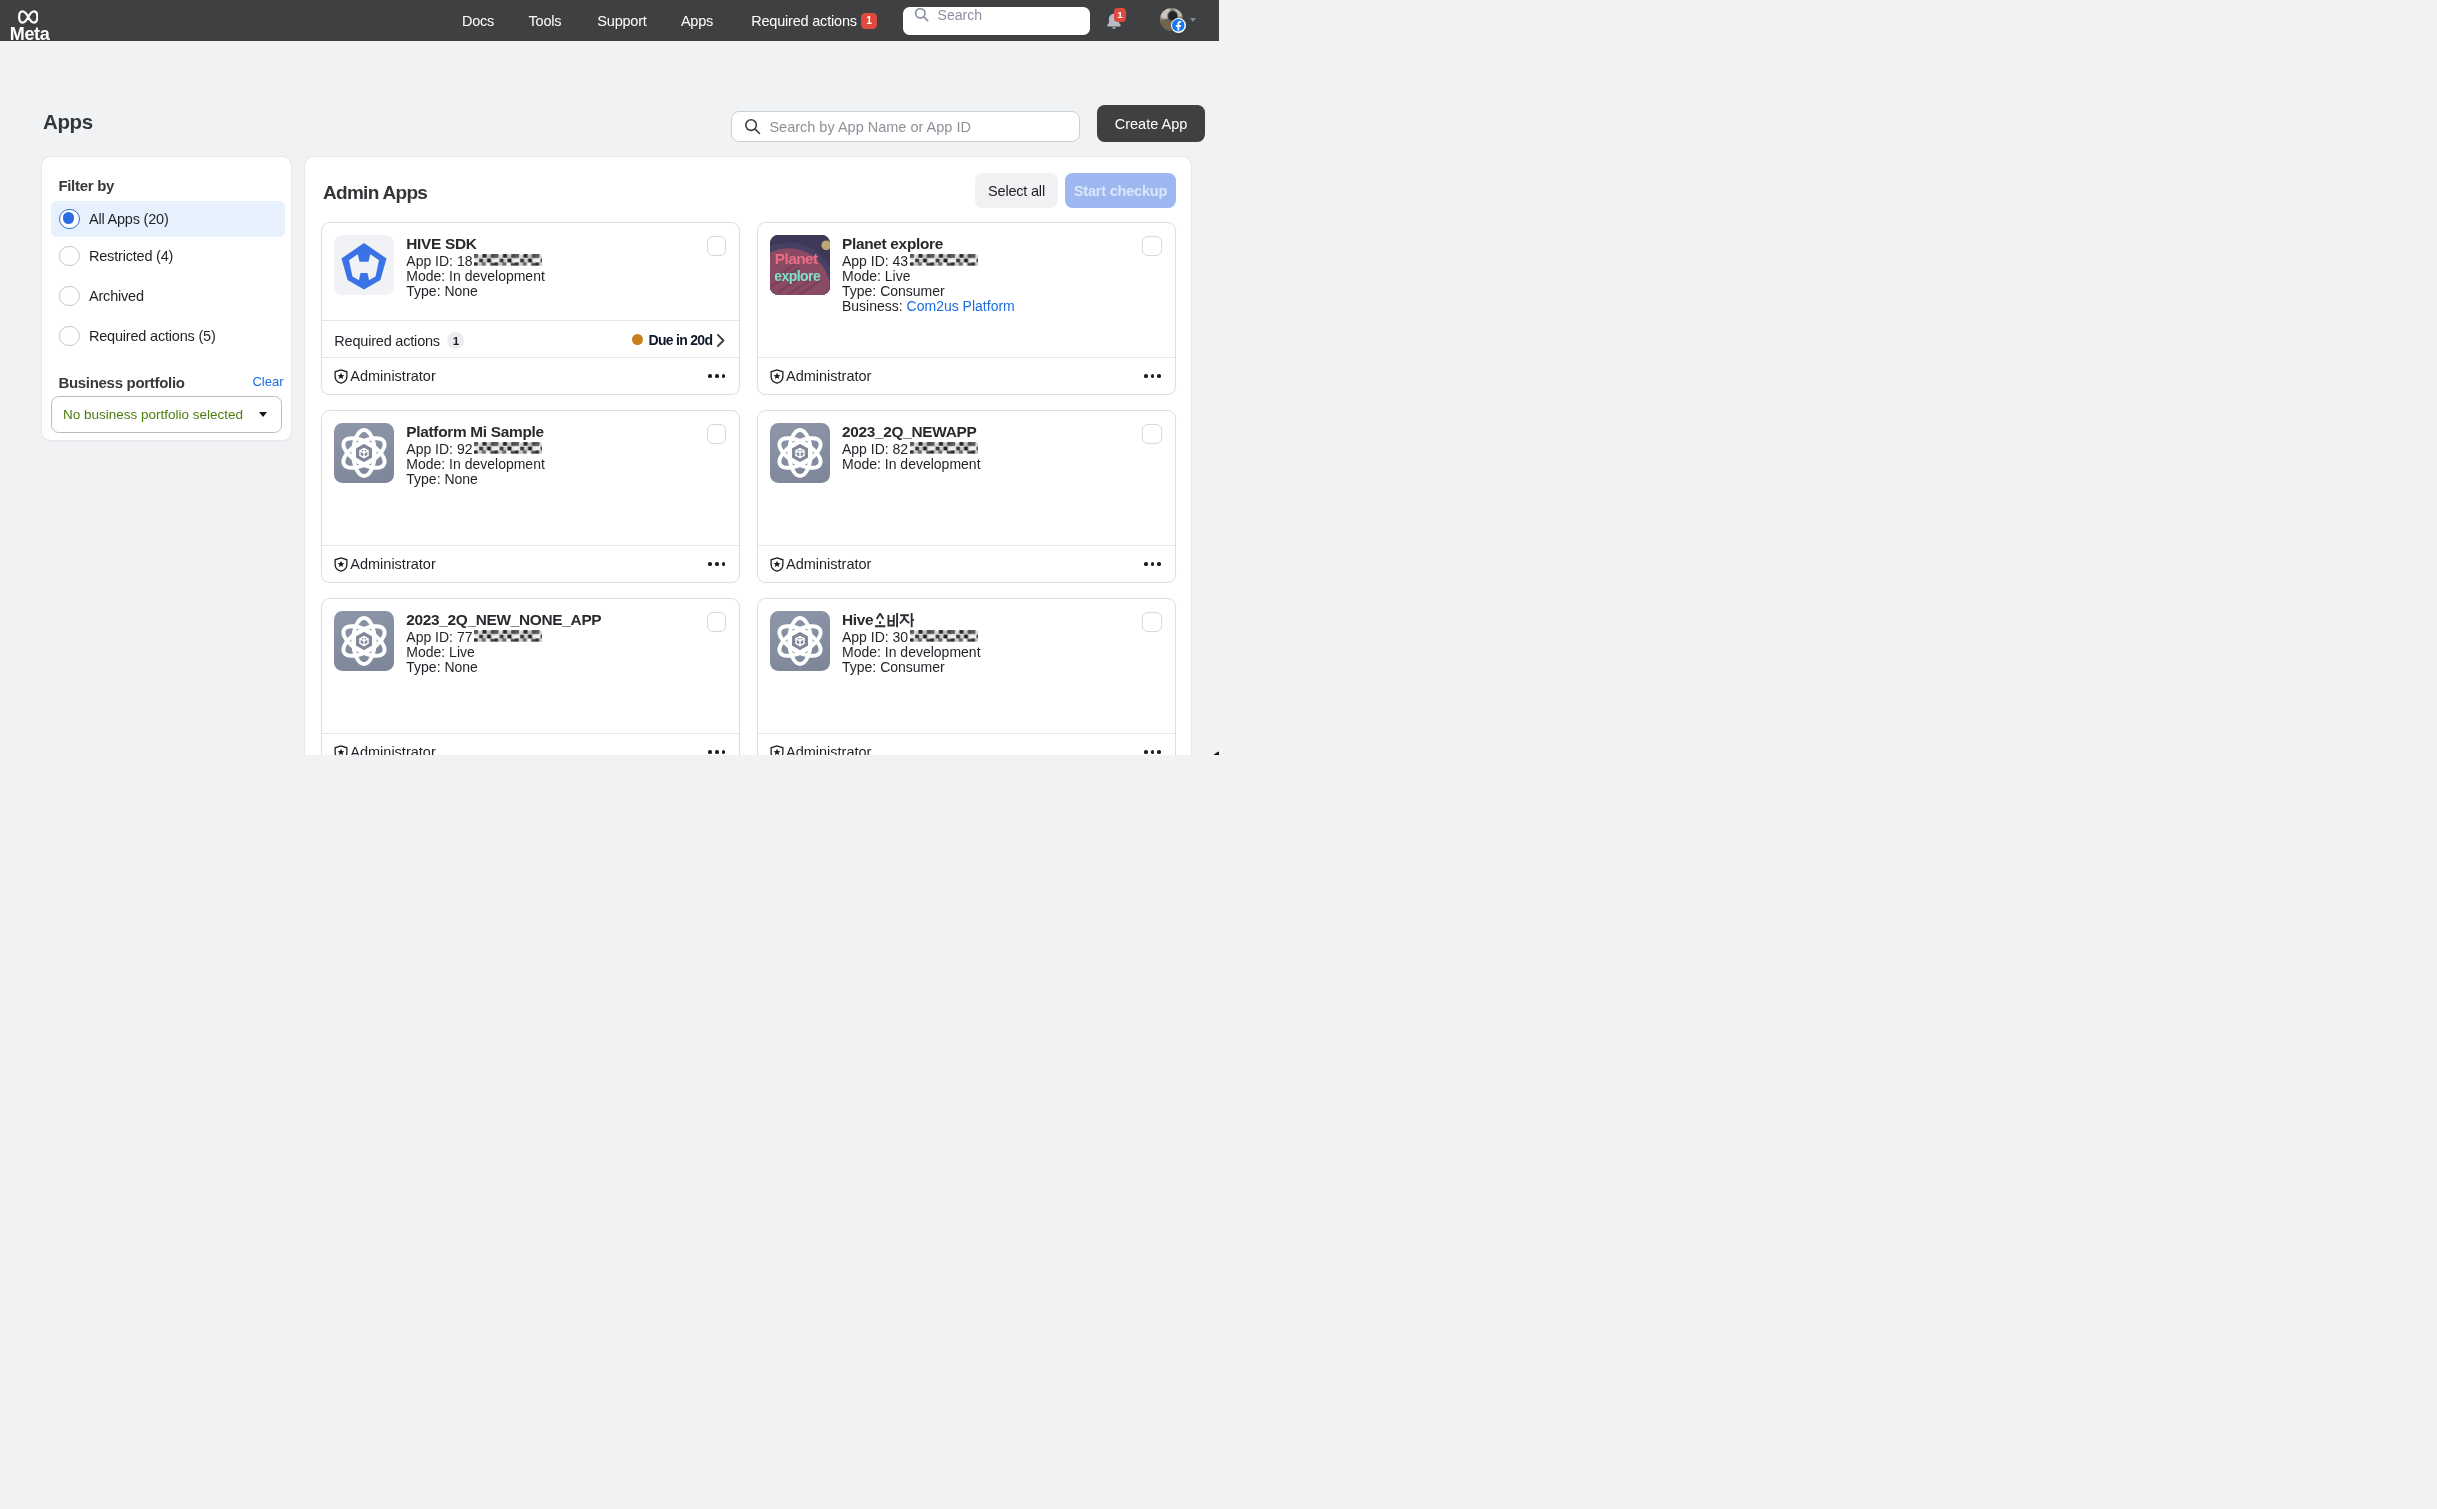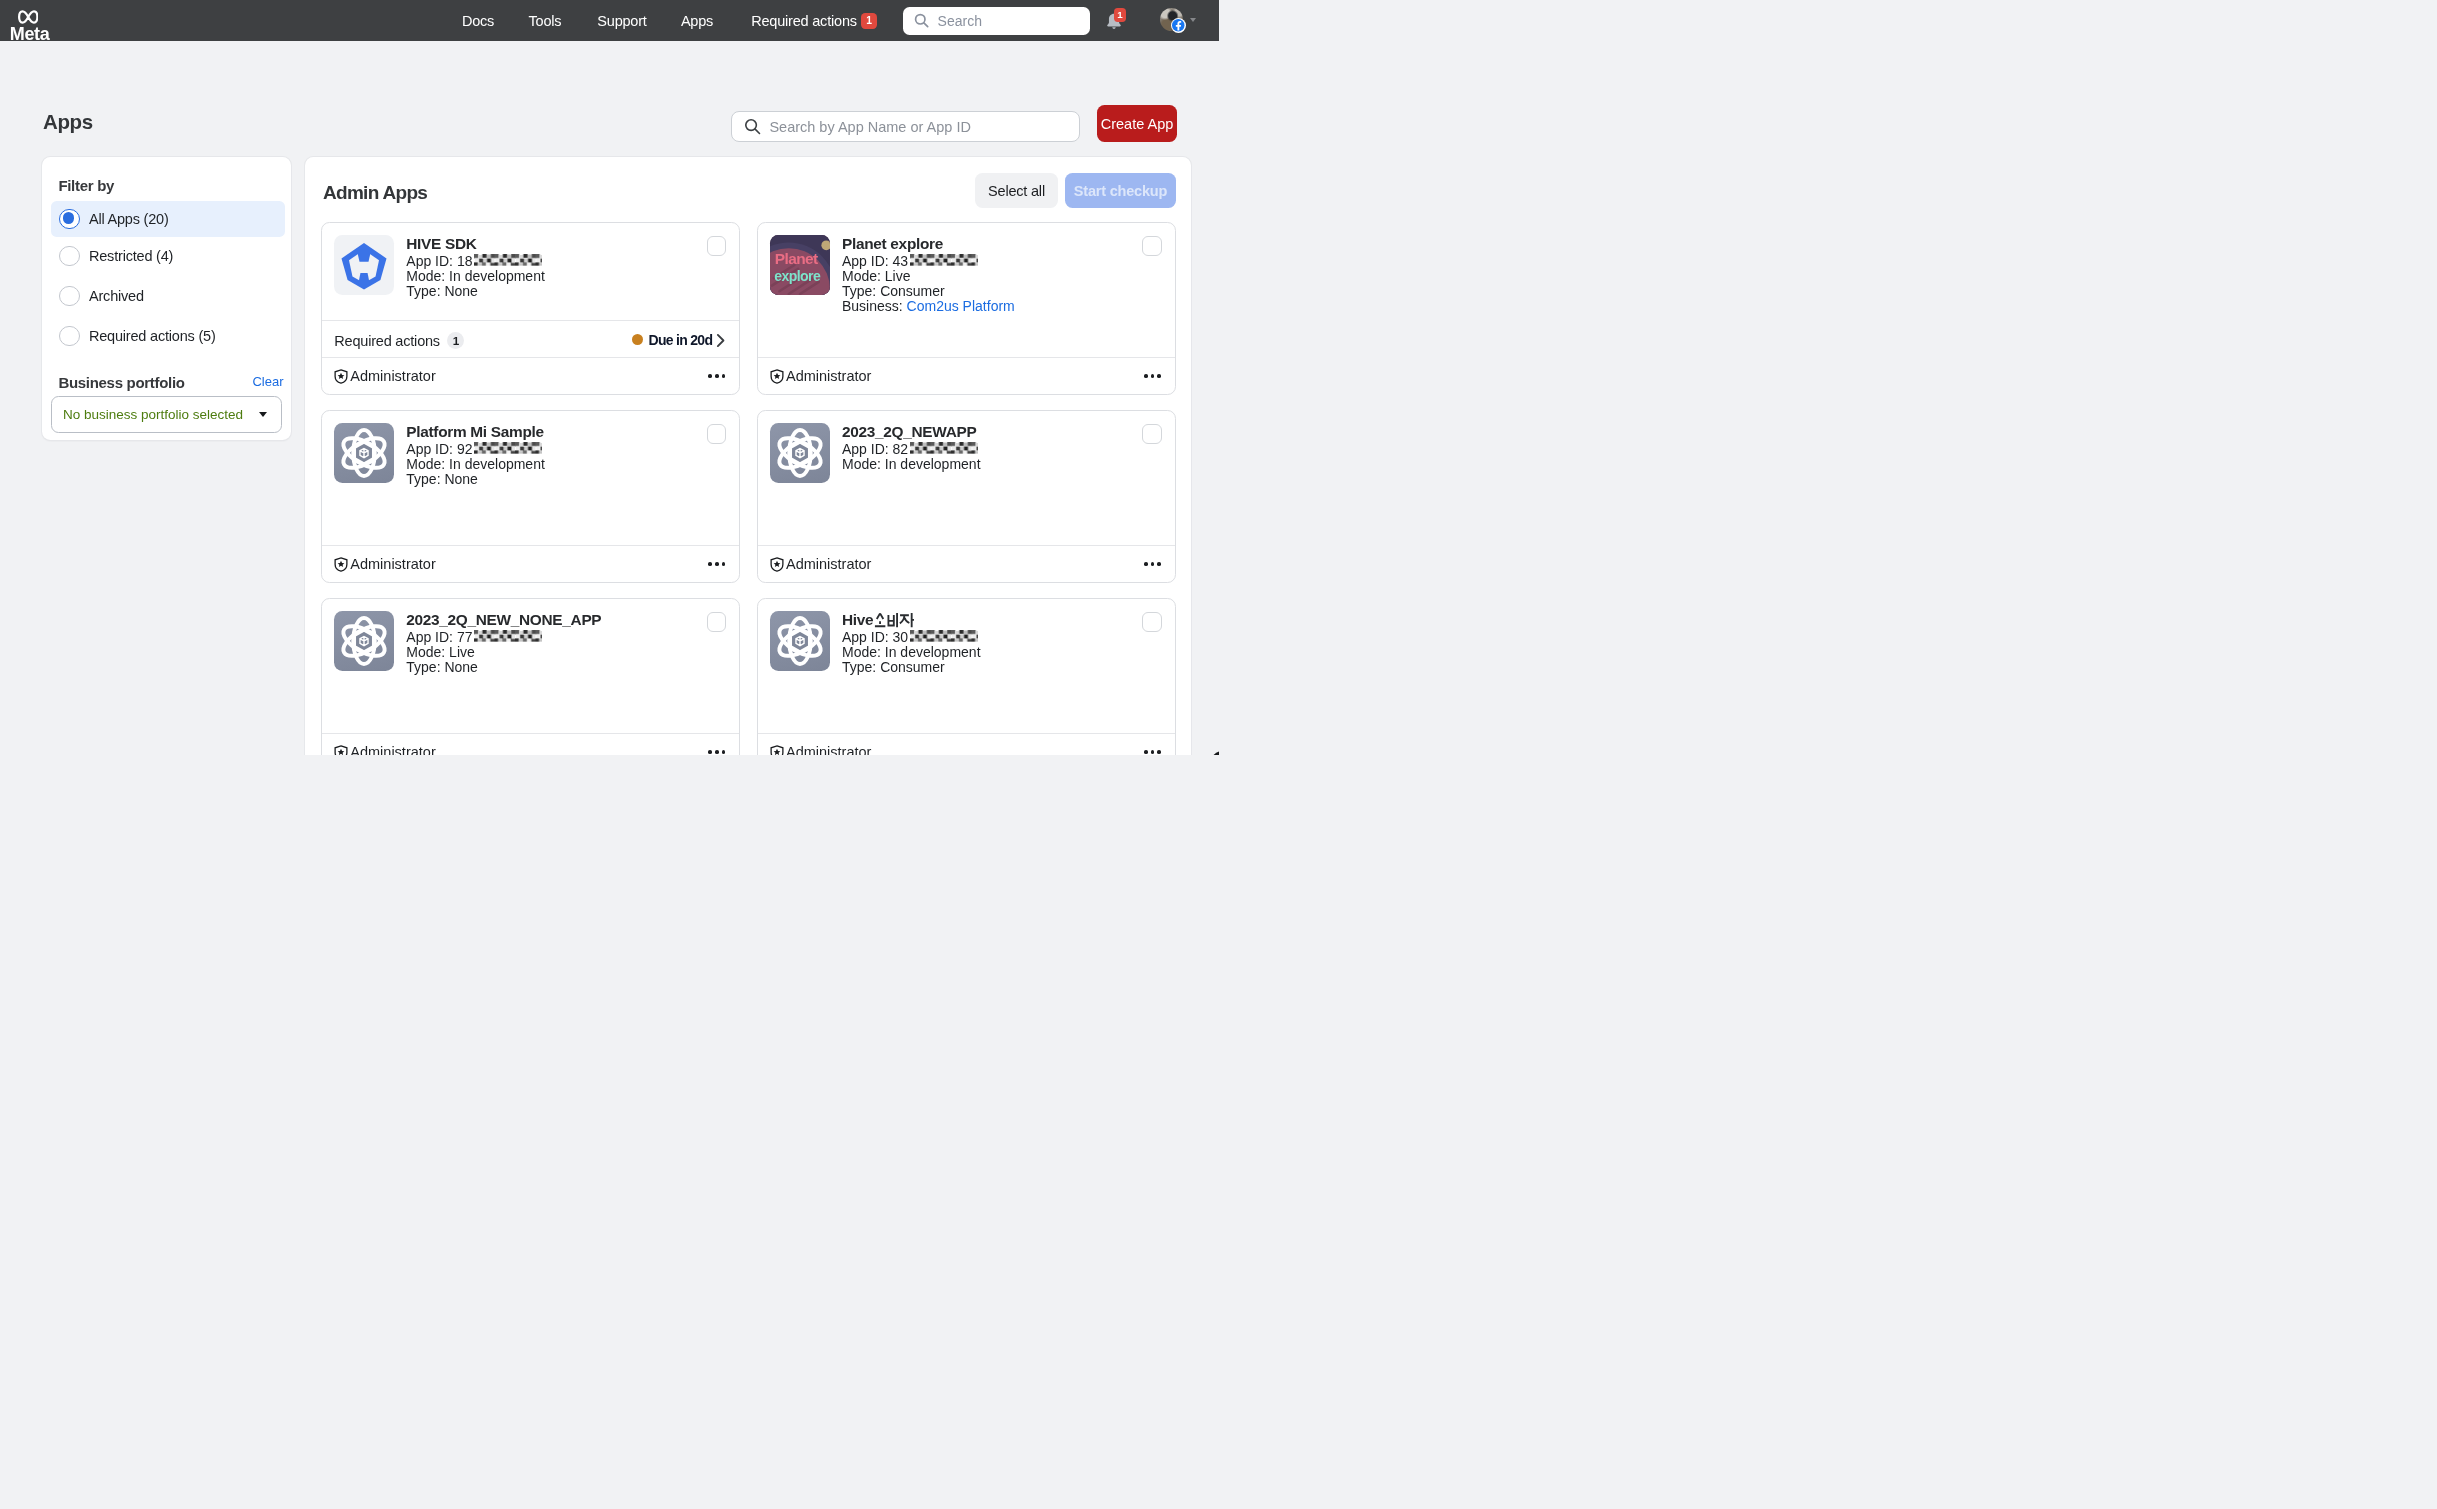--- a/index.html
+++ b/index.html
@@ -7,42 +7,42 @@
 body { font-family:"Liberation Sans", sans-serif; background:#f1f2f4; position:relative; }
 
 
 .hdr { position:absolute; left:0; top:0; width:1219px; height:41px; background:#3e4042; }
 .logo { position:absolute; left:6px; top:10.3px; display:flex; align-items:center;flex-direction:column; }
 .logo svg { display:block; }
 .logo-text { color:#fff; font-size:18px; font-weight:700; letter-spacing:-0.3px; margin-left:3.7px; }
 .nav { position:absolute; left:0; top:0; height:41px; width:100%; color:#fff; font-size:14.5px; letter-spacing:-0.2px; }
 .nav span.lnk { position:absolute; top:13px; transform:translateX(-50%); white-space:nowrap; }
 .badge-red { display:inline-block; background:#e0493e; color:#fff; font-size:10.3px; font-weight:700; border-radius:3.7px; min-width:15px; height:15px; line-height:15px; text-align:center; }
-.hsearch { position:absolute; left:903px; top:6.5px; width:187px; height:28px; background:#fff; border-radius:6.5px; display:flex; align-items:center; }
+.hsearch { position:absolute; left:903px; top:6.5px; width:187px; height:28px; background:#fff; border-radius:6.5px; display:flex; }
 .hsearch svg { margin-left:11.2px; }
 .hsearch .ph { color:#8a919e; font-size:14px; margin-left:8.4px; }
 .bell { position:absolute; left:1106px; top:11.7px; }
 .bell-badge { position:absolute; left:1114px; top:8px; width:12px; height:14px; background:#e0493e; color:#fff; border-radius:3.7px; font-size:9.8px; font-weight:700; text-align:center; line-height:14px; }
 .avatar { position:absolute; left:1160px; top:8.2px; width:23px; height:23px; border-radius:50%; overflow:hidden;
   background: radial-gradient(circle at 55% 34%, #222428 0 20%, rgba(34,36,40,0) 30%),
               radial-gradient(circle at 22% 22%, #cbc7c0 0 18%, rgba(203,199,192,0) 28%),
               radial-gradient(circle at 82% 18%, #beb9b1 0 14%, rgba(190,185,177,0) 24%),
               radial-gradient(circle at 30% 72%, #71634f 0 22%, rgba(113,99,79,0) 34%),
               radial-gradient(circle at 70% 80%, #55493a 0 18%, rgba(85,73,58,0) 30%),
               linear-gradient(150deg,#97918a,#635a4c); }
 .fbbadge { position:absolute; left:1171px; top:18px; width:15px; height:15px; border-radius:50%; background:#fff; display:flex; align-items:center; justify-content:center; }
 
 .caret { position:absolute; left:1190px; top:18px; width:0; height:0; border-left:3.7px solid transparent; border-right:3.7px solid transparent; border-top:4.7px solid #85878a; }
 
 
 .h1 { position:absolute; left:43px; top:110px; font-size:20.5px; font-weight:700; color:#333639; letter-spacing:-0.4px; }
 .psearch { position:absolute; left:731px; top:111px; width:349px; height:31px; background:#fff; border:0.9px solid #ccd0d5; border-radius:8px; display:flex; align-items:center; }
 .psearch .ph { color:#8c9199; font-size:14.5px; margin-left:8.4px; }
 .psearch svg { margin-left:12px; }
-.createapp { position:absolute; left:1097px; top:105px; width:80px; height:37px; background:#b91c1c; color:#fff; border-radius:7.5px; font-size:14.5px; display:flex; align-items:center; justify-content:center; }
+.createapp { position:absolute; left:1097px; top:105px; width:108px; height:37px; background:#404040; color:#fff; border-radius:7.5px; font-size:14.5px; display:flex; align-items:center; justify-content:center; }
 
 
 .sidebar { position:absolute; left:42px; top:157px; width:249px; height:283px; background:#fff; border-radius:8.4px; box-shadow:0 0 0 0.9px #e6e7ea, 0 0.9px 1.9px rgba(0,0,0,.08); }
 .fby { position:absolute; left:16.4px; top:19.6px; font-size:15px; font-weight:700; color:#37393c; letter-spacing:-0.3px; }
 .optrow { position:absolute; left:8.8px; width:234px; height:36px; display:flex; align-items:center; }
 .optrow.sel { background:#e7f0fd; border-radius:5.6px; }
 .radio { width:20.5px; height:20.5px; border-radius:50%; border:1.9px solid #c3c7ce; background:#fff; margin-left:8.4px; flex:none; }
 .radio.on { border-color:#2a6ddf; position:relative; }
 .radio.on::after { content:""; position:absolute; left:2.6px; top:2.6px; width:11.6px; height:11.6px; border-radius:50%; background:#2a6ddf; }
 .optrow .lbl { font-size:14.5px; color:#1f2226; margin-left:9.3px; letter-spacing:-0.2px; }

